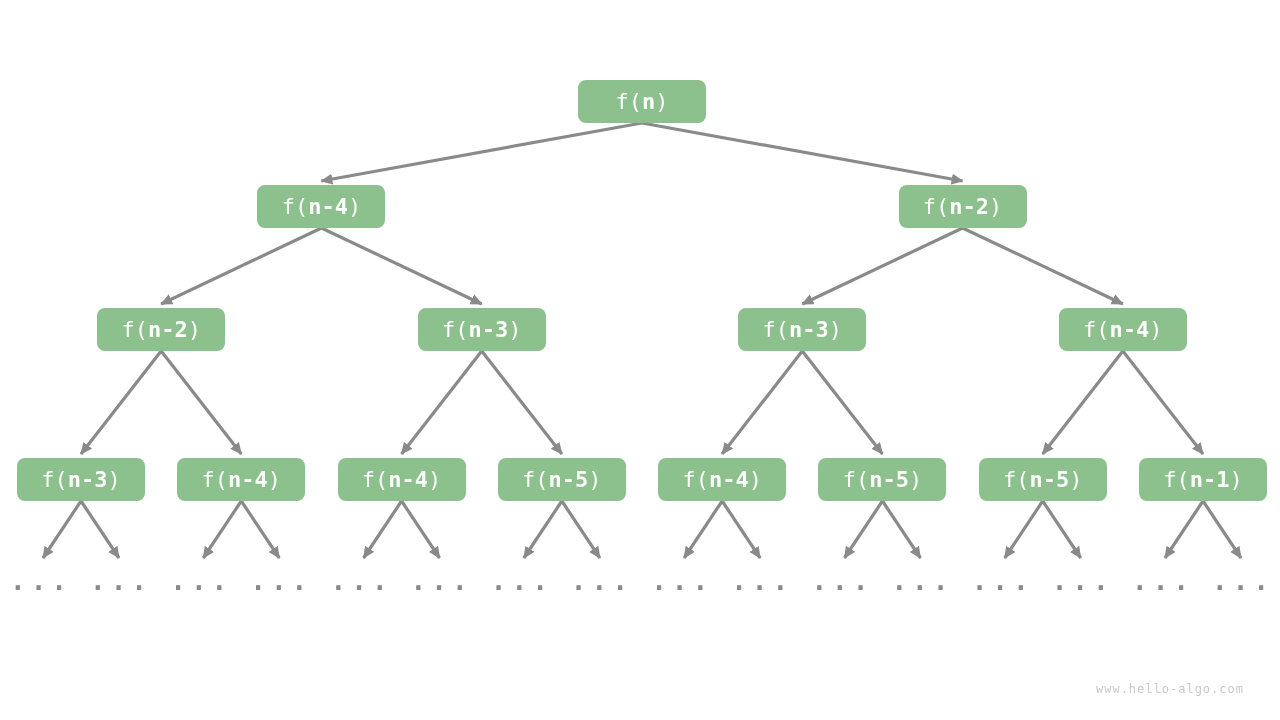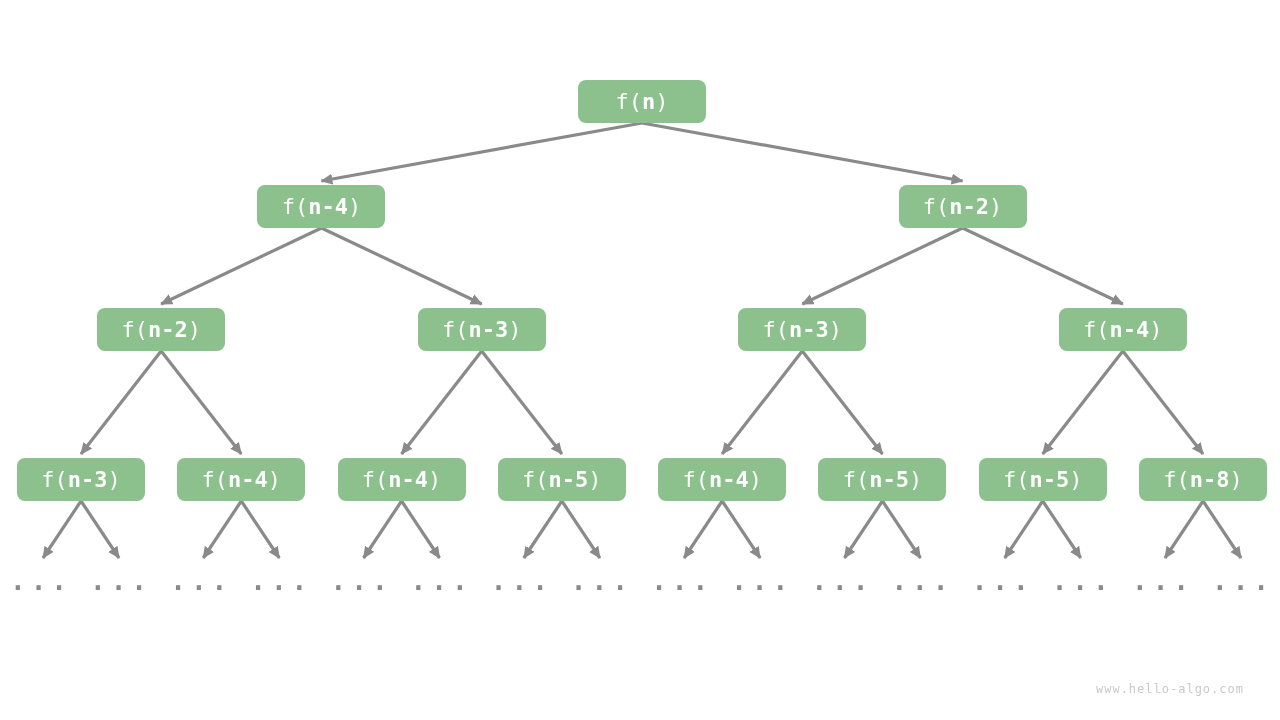--- a/index.html
+++ b/index.html
@@ -165,21 +165,21 @@
       <span class="arg">n-5</span>
       <span>)</span>
     </div>
     <div class="tree-node" style="left: 978.714px; top: 458px;">
       <span>f(</span>
       <span class="arg">n-5</span>
       <span>)</span>
     </div>
     <div class="tree-node" style="left: 1139px; top: 458px;">
       <span>f(</span>
-      <span class="arg">n-8</span>
+      <span class="arg">n-1</span>
       <span>)</span>
     </div>
     <div class="ellipsis-leaf" style="left: 6px; top: 568px;">...</div>
     <div class="ellipsis-leaf" style="left: 86px; top: 568px;">...</div>
     <div class="ellipsis-leaf" style="left: 166.286px; top: 568px;">...</div>
     <div class="ellipsis-leaf" style="left: 246.286px; top: 568px;">...</div>
     <div class="ellipsis-leaf" style="left: 326.571px; top: 568px;">...</div>
     <div class="ellipsis-leaf" style="left: 406.571px; top: 568px;">...</div>
     <div class="ellipsis-leaf" style="left: 486.857px; top: 568px;">...</div>
     <div class="ellipsis-leaf" style="left: 566.857px; top: 568px;">...</div>

